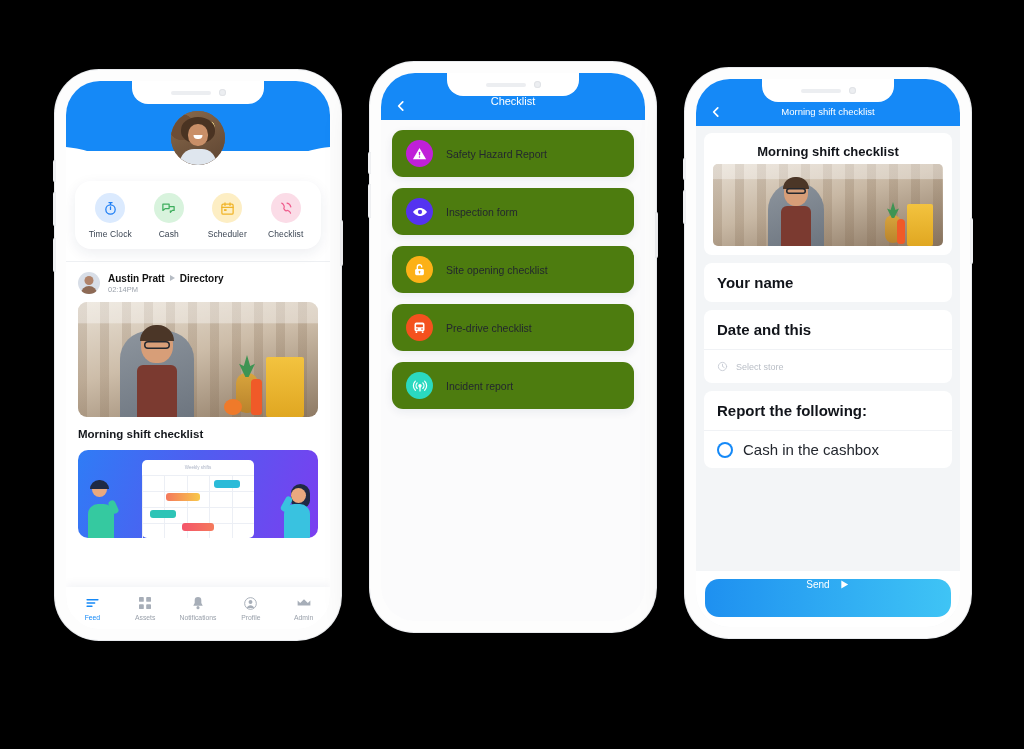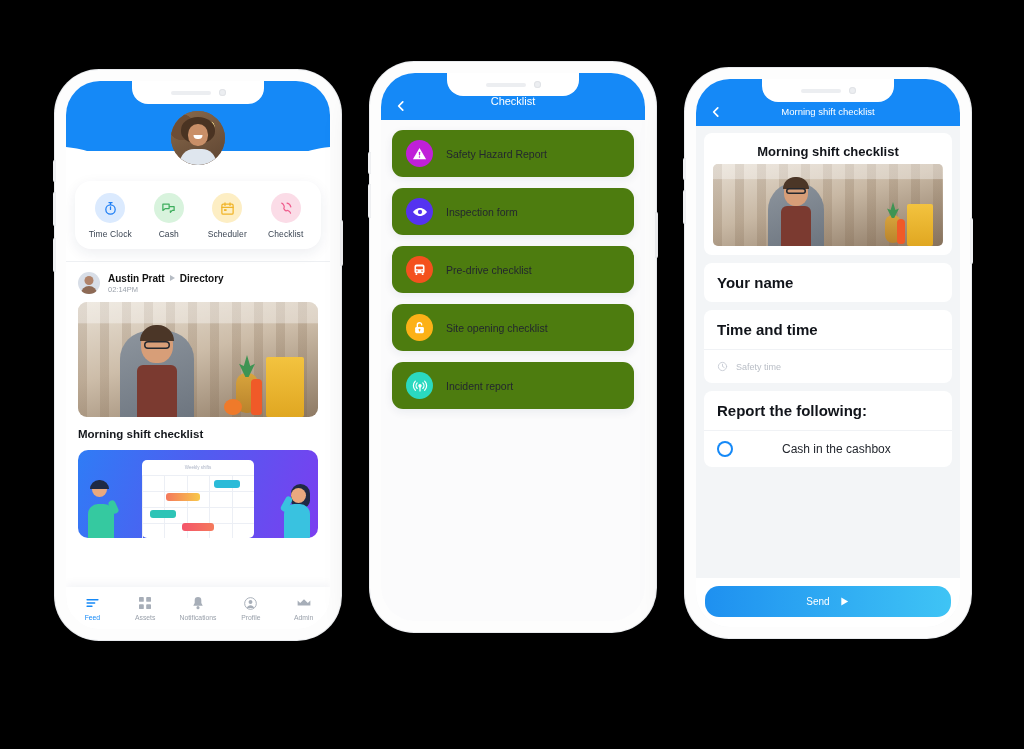--- a/index.html
+++ b/index.html
@@ -197,27 +197,27 @@
   .f-img { margin: 0 9px 9px; height: 82px; border-radius: 5px; overflow: hidden;
            position: relative;
            background: linear-gradient(165deg, #e6ddd1 0%, #c8b8a4 45%, #8a7661 100%); }
   .row-lb { font-size: 15px; font-weight: bold; color: #11141a; padding: 11px 13px; }
   .row-in { font-size: 9px; color: #b9bec6; padding: 11px 13px;
             border-top: 1px solid #f0f2f5; display: flex; align-items: center; gap: 8px; }
   .radio-row { display: flex; align-items: center; gap: 10px; padding: 10px 13px;
                border-top: 1px solid #f0f2f5; }
   .radio { width: 16px; height: 16px; border-radius: 50%;
            box-shadow: inset 0 0 0 2px #1589f7; flex: none; }
-  .radio-lb { font-size: 12px; color: #23272e; margin-left: 39px; }
+  .radio-lb { font-size: 15px; color: #23272e; }
   .sendbar { position: absolute; left: 0; right: 0; bottom: 0; background: #fff;
              padding: 8px 9px 10px; }
   .send {
-    height: 31px; border-radius: 14px;
+    height: 38px; border-radius: 14px;
     background: linear-gradient(90deg, #1e90f0 0%, #3fc4f5 100%);
-    display: flex; align-items: center; justify-content: center; gap: 9px;
+    display: flex; justify-content: center; gap: 9px;
     color: #fff; font-size: 10px;
   }
 </style>
 </head>
 <body>
 
 <div class="stage">
 
   <div class="phone" style="left:55px; top:70px;">
     <div class="btn-vol" style="top:90px; height:22px;"></div>
@@ -430,43 +430,43 @@
           <div class="ck-ic" style="background:#5533f0">
             <svg width="16" height="16" viewBox="0 0 24 24" fill="#fff">
               <path d="M12 6C6.8 6 2.8 10 1.5 12c1.3 2 5.3 6 10.5 6s9.2-4 10.5-6C21.2 10 17.2 6 12 6z"></path>
               <circle cx="12" cy="12" r="3.2" fill="#5533f0"></circle>
             </svg>
           </div>
           <div class="ck-lb">Inspection form</div>
         </div>
 
         <div class="ck-item">
+          <div class="ck-ic" style="background:#fcb117">
+            <svg width="15" height="15" viewBox="0 0 24 24" fill="none" stroke="#fff" stroke-width="2.2" stroke-linecap="round">
+              <rect x="5" y="11" width="14" height="10" rx="2.2" fill="#fff" stroke="none"></rect>
+              <path d="M8.5 11V7.8a3.5 3.5 0 0 1 7 0"></path>
+              <circle cx="12" cy="15.4" r="1.5" fill="#fcb117" stroke="none"></circle>
+              <rect x="11.2" y="15.4" width="1.6" height="3" rx="0.8" fill="#fcb117" stroke="none"></rect>
+            </svg>
+          </div>
+          <div class="ck-lb">Site opening checklist</div>
+        </div>
+
+        <div class="ck-item">
           <div class="ck-ic" style="background:#f4511e">
             <svg width="15" height="15" viewBox="0 0 24 24" fill="#fff">
               <rect x="4" y="4" width="16" height="14" rx="3"></rect>
               <rect x="6.5" y="7" width="11" height="4.5" rx="1" fill="#f4511e"></rect>
               <circle cx="8" cy="14.5" r="1.3" fill="#f4511e"></circle>
                 <circle cx="16" cy="14.5" r="1.3" fill="#f4511e"></circle>
               <rect x="5.5" y="18" width="3" height="2.6" rx="1"></rect>
                 <rect x="15.5" y="18" width="3" height="2.6" rx="1"></rect>
             </svg>
           </div>
           <div class="ck-lb">Pre-drive checklist</div>
-        </div>
-
-        <div class="ck-item">
-          <div class="ck-ic" style="background:#fcb117">
-            <svg width="15" height="15" viewBox="0 0 24 24" fill="none" stroke="#fff" stroke-width="2.2" stroke-linecap="round">
-              <rect x="5" y="11" width="14" height="10" rx="2.2" fill="#fff" stroke="none"></rect>
-              <path d="M8.5 11V7.8a3.5 3.5 0 0 1 7 0"></path>
-              <circle cx="12" cy="15.4" r="1.5" fill="#fcb117" stroke="none"></circle>
-              <rect x="11.2" y="15.4" width="1.6" height="3" rx="0.8" fill="#fcb117" stroke="none"></rect>
-            </svg>
-          </div>
-          <div class="ck-lb">Site opening checklist</div>
         </div>
 
         <div class="ck-item">
           <div class="ck-ic" style="background:#2bd9c0">
             <svg width="16" height="16" viewBox="0 0 24 24" fill="none" stroke="#fff" stroke-width="1.8" stroke-linecap="round">
               <circle cx="12" cy="11.5" r="2.6" fill="#fff" stroke="none"></circle>
               <path d="M12 14v5.5"></path>
               <path d="M7.8 7.3a6 6 0 0 0 0 8.4M16.2 7.3a6 6 0 0 1 0 8.4"></path>
               <path d="M5 4.6a9.6 9.6 0 0 0 0 13.8M19 4.6a9.6 9.6 0 0 1 0 13.8"></path>
             </svg>
@@ -510,27 +510,27 @@
             <div class="pi-leaf" style="right:44px;bottom:28px;width:12px;height:16px"></div>
             <div class="pi-bottle" style="right:38px;width:8px;height:25px"></div>
           </div>
         </div>
 
         <div class="card">
           <div class="row-lb">Your name</div>
         </div>
 
         <div class="card">
-          <div class="row-lb">Time and time</div>
+          <div class="row-lb">Date and this</div>
           <div class="row-in">
             <svg width="11" height="11" viewBox="0 0 24 24" fill="none" stroke="#c7ccd4" stroke-width="2" stroke-linecap="round">
               <circle cx="12" cy="12" r="9"></circle>
                 <path d="M12 7v5l3.5 2"></path>
             </svg>
-            <span>Safety time</span>
+            <span>Select store</span>
           </div>
         </div>
 
         <div class="card">
           <div class="row-lb">Report the following:</div>
           <div class="radio-row">
             <div class="radio"></div>
             <div class="radio-lb">Cash in the cashbox</div>
           </div>
         </div>

